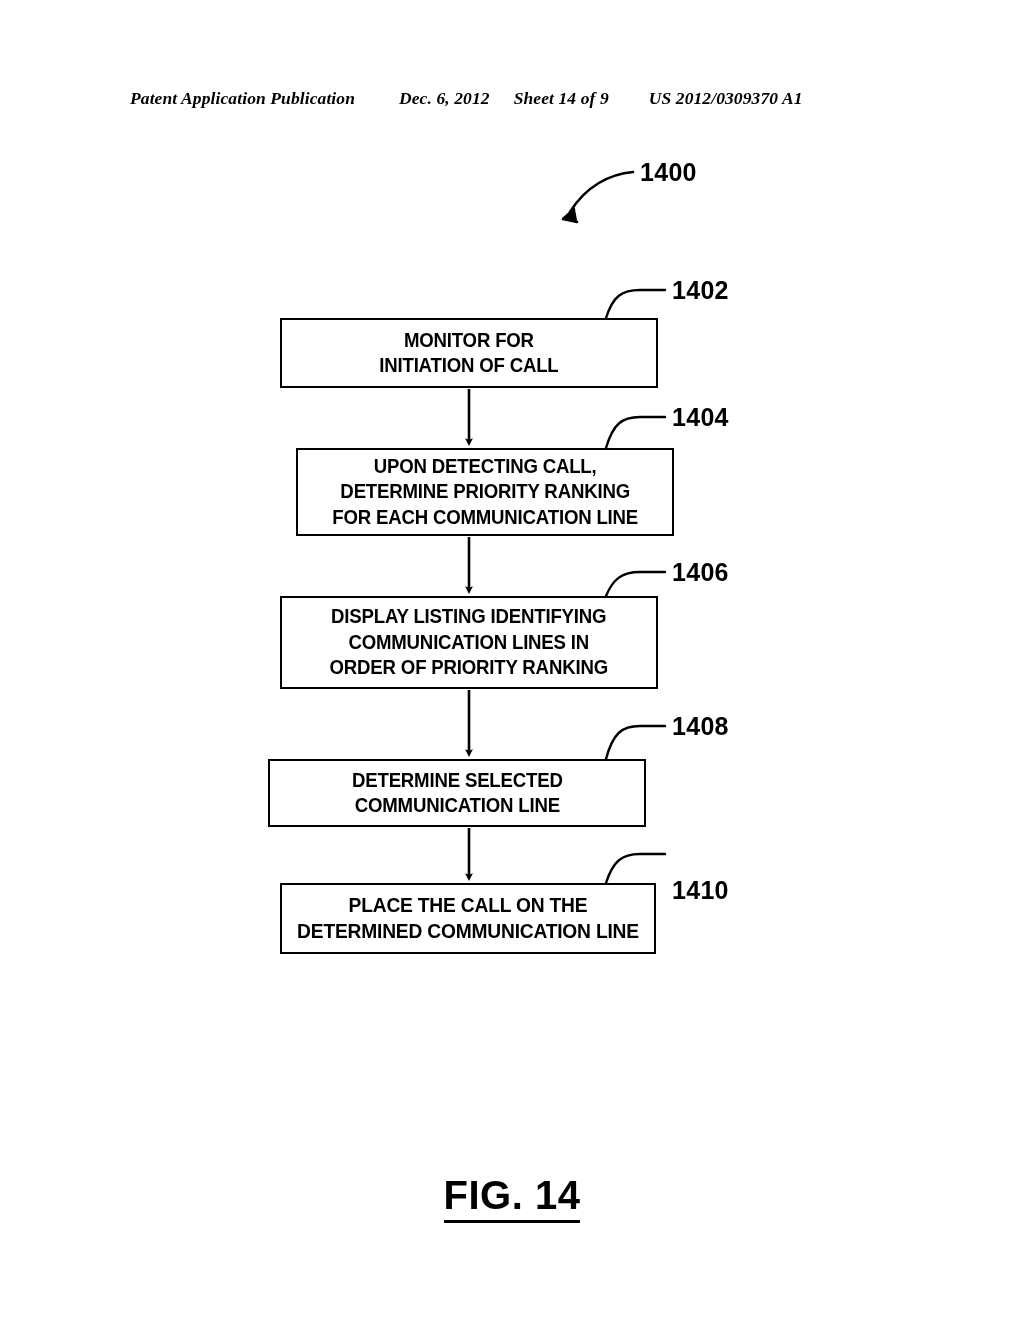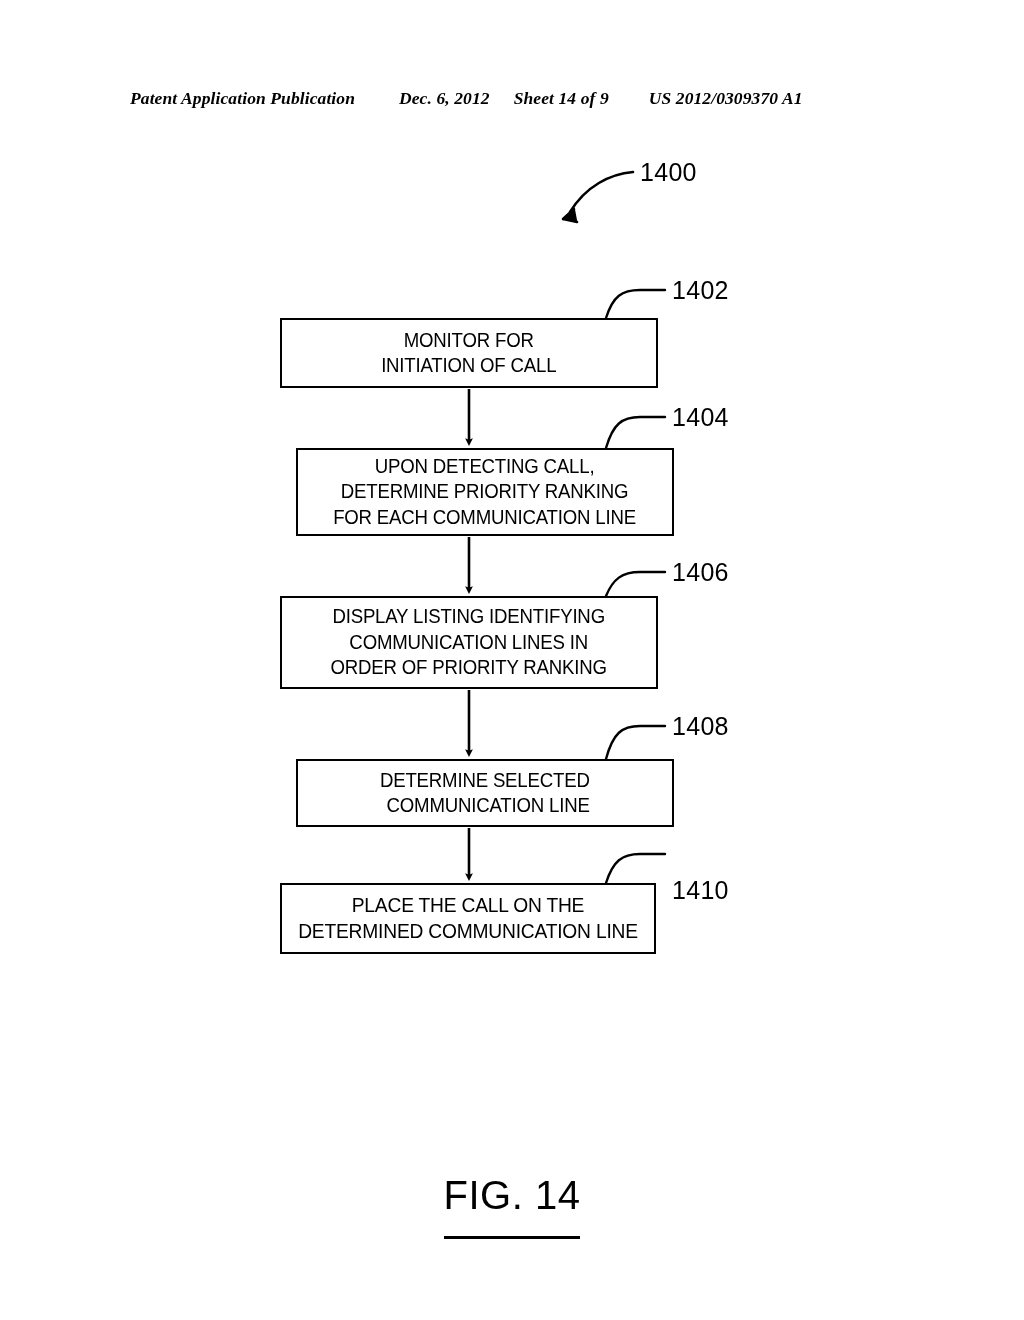--- a/index.html
+++ b/index.html
@@ -37,20 +37,21 @@
   #page-header .hdr-sheet { flex: 0 0 auto; margin-left: 24px; }
   #page-header .hdr-docnum{ flex: 0 0 auto; margin-left: 40px; }
 
   
   #figure-area {
     position: absolute;
     left: 0;
     top: 0;
     width: 1024px;
     height: 1320px;
+    font-weight: bold;
   }
 
   
   .flow-box {
     position: absolute;
     box-sizing: border-box;
     border: 2.4px solid #000000;
     background: #ffffff;
     display: flex;
     align-items: center;
@@ -69,21 +70,21 @@
   
   .flow-box.overflow .box-text {
     white-space: pre-line;
     width: 400px;
     transform: scaleX(0.985);
   }
 
   #box-1402 { left: 280px; top: 318px; width: 378px; height: 70px; }
   #box-1404 { left: 296px; top: 448px; width: 378px; height: 88px; }
   #box-1406 { left: 280px; top: 596px; width: 378px; height: 93px; }
-  #box-1408 { left: 296px; top: 759px; width: 378px; height: 68px; text-align: right; }
+  #box-1408 { left: 268px; top: 759px; width: 378px; height: 68px; }
   #box-1410 { left: 280px; top: 883px; width: 376px; height: 71px; }
 
   
   .ref-num {
     position: absolute;
     font-family: "Liberation Sans", sans-serif;
     font-size: 25px;
     letter-spacing: 0.3px;
     white-space: nowrap;
   }
@@ -101,21 +102,21 @@
     top: 1173px;
     width: 1024px;
     text-align: center;
     font-family: "Liberation Sans", sans-serif;
     font-size: 40px;
     letter-spacing: 0.5px;
   }
   #fig-caption .cap-inner {
     display: inline-block;
     border-bottom: 3px solid #000000;
-    padding-bottom: 18px;
+    padding-bottom: 2px;
   }
 
   svg.overlay {
     position: absolute;
     left: 0;
     top: 0;
     width: 1024px;
     height: 1320px;
     pointer-events: none;
   }

